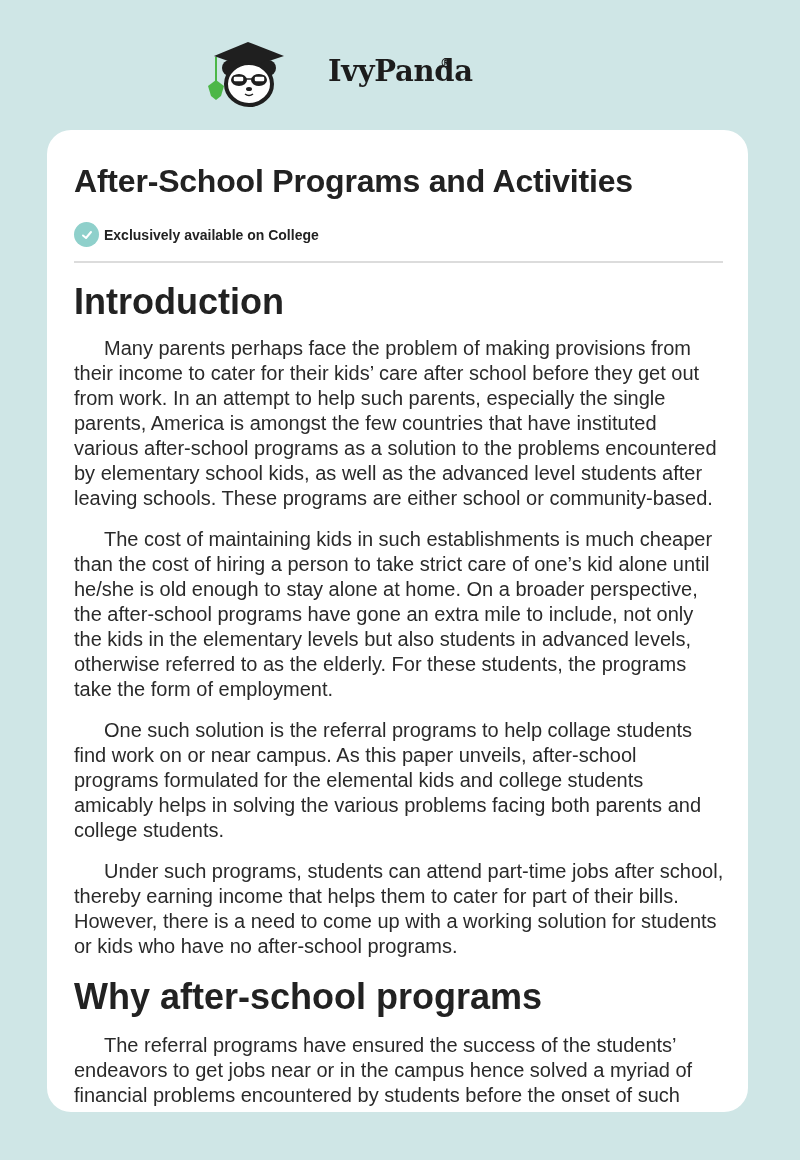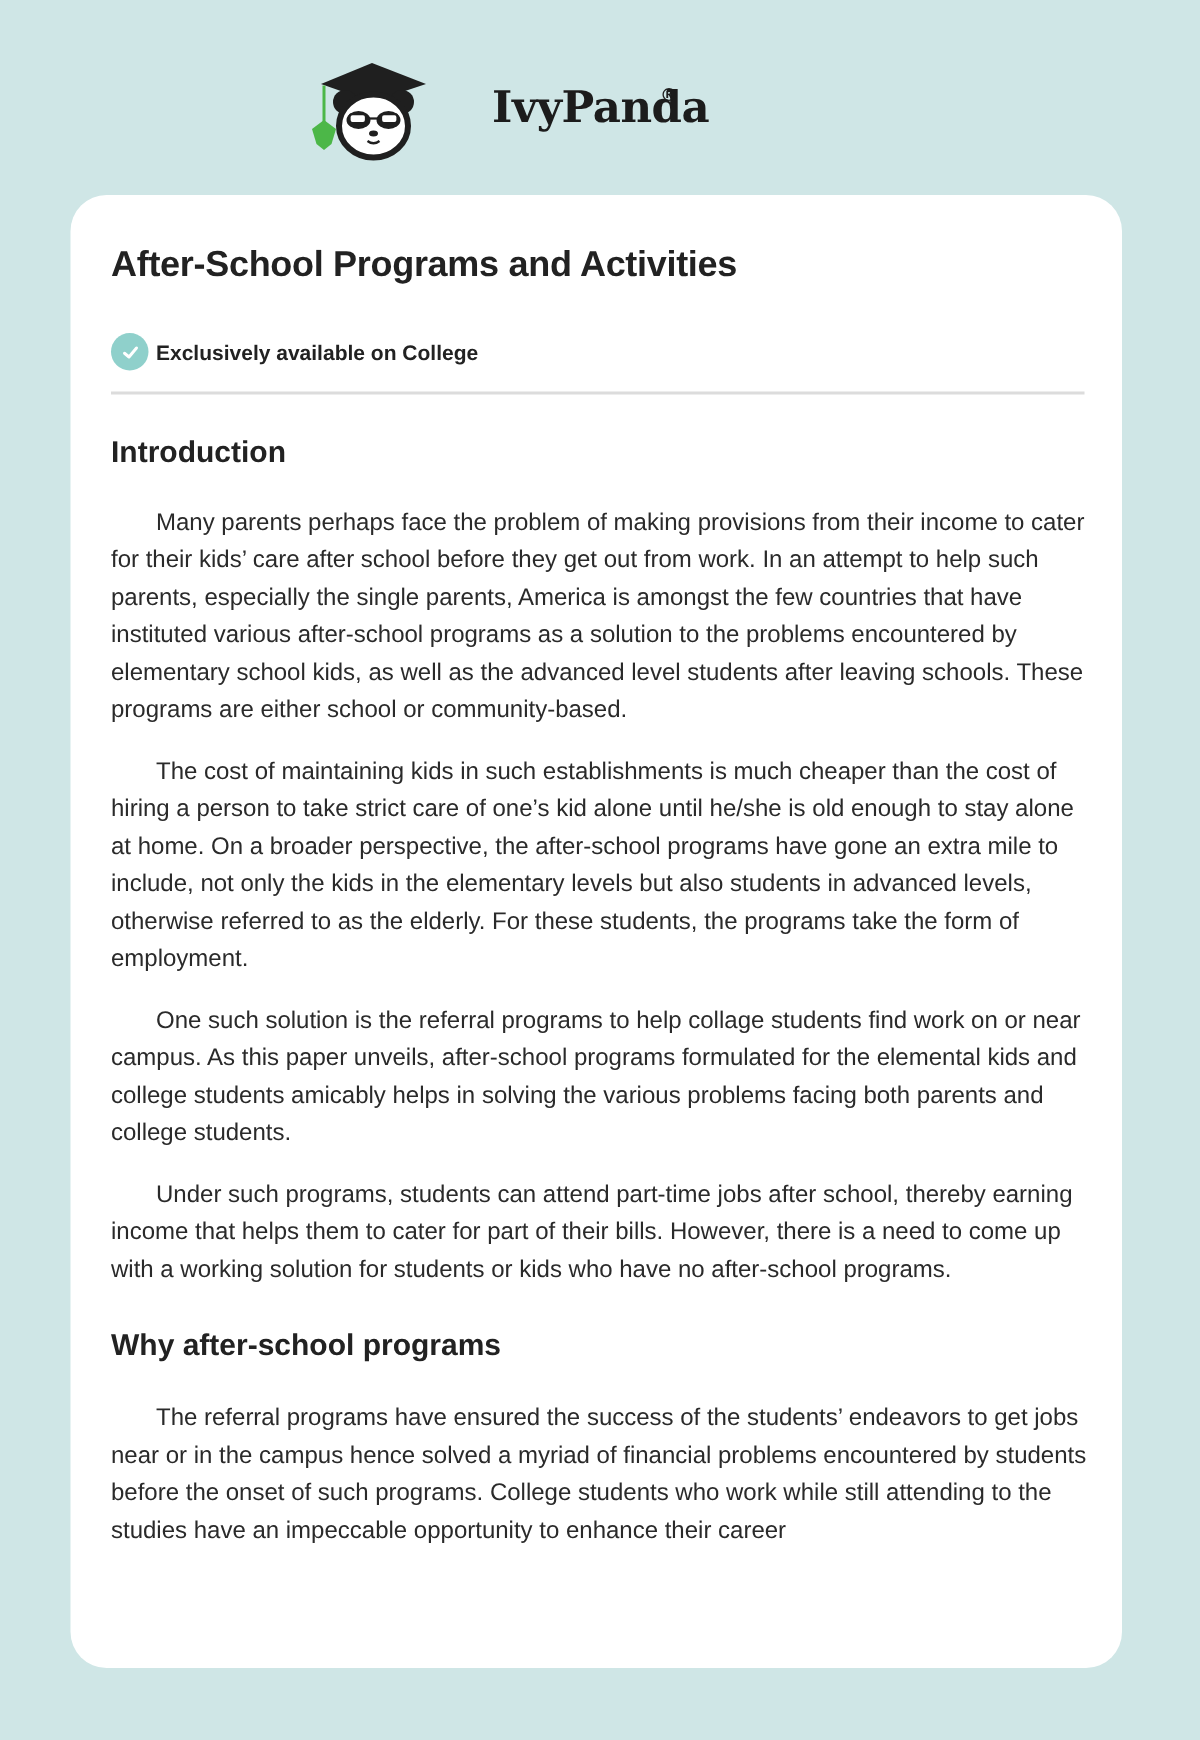--- a/index.html
+++ b/index.html
@@ -54,21 +54,21 @@
       position: absolute;
       left: 47px; top: 130px;
       width: 701px; height: 982px;
       background: #ffffff;
       border-radius: 24px;
       overflow: hidden;
     }
     .title {
       position: absolute;
       left: 27px; top: 33px;
-      font-size: 24px;
+      font-size: 32px;
       font-weight: bold;
       color: #222222;
       letter-spacing: -0.2px;
       white-space: nowrap;
     }
     .badge {
       position: absolute;
       left: 27px; top: 92px;
       display: flex;
       align-items: center;
@@ -90,29 +90,29 @@
       left: 27px; top: 131px;
       width: 649px; height: 2px;
       background: #dcdcdc;
     }
     .content {
       position: absolute;
       left: 27px; top: 150px;
       width: 652px;
     }
     h2 {
-      font-size: 20px;
+      font-size: 36px;
       font-weight: bold;
       color: #222222;
       line-height: 44px;
       margin-bottom: 12px;
     }
     h2.second { margin-top: 0; margin-bottom: 14px; }
     p {
-      font-size: 16px;
+      font-size: 20px;
       line-height: 25px;
       color: #2a2a2a;
       text-indent: 30px;
       margin-bottom: 16px;
     }
   </style>
 </head>
 <body>
 
 <div class="header">

